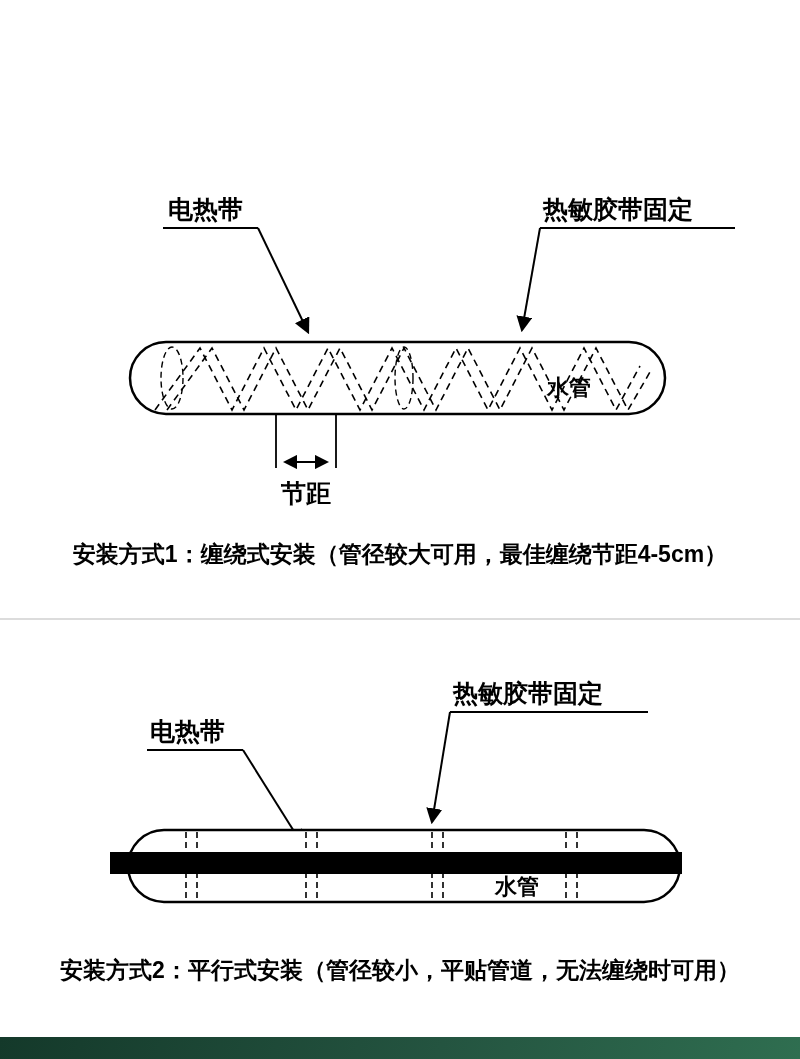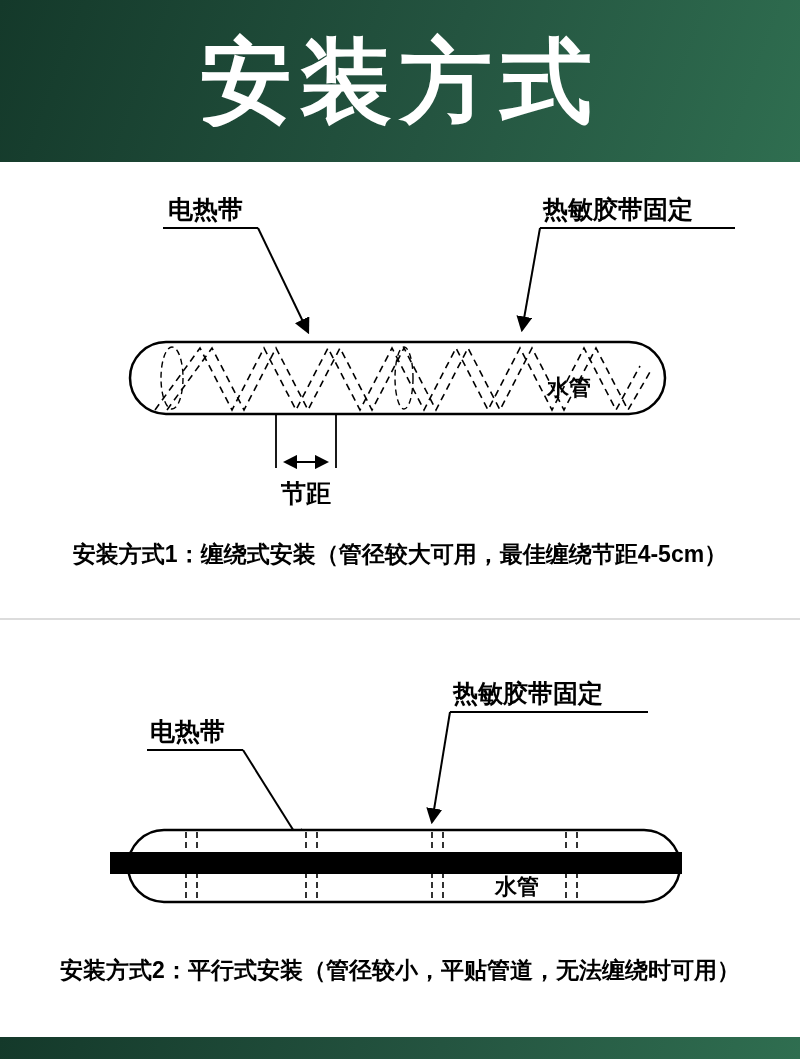--- a/index.html
+++ b/index.html
@@ -28,23 +28,20 @@
   text{font-family:"Liberation Sans",sans-serif;fill:#000;}
   .lbl{font-size:25px;font-weight:700;}
   .pipe-lbl{font-size:22px;font-weight:600;}
   .caption{font-size:23px;font-weight:700;}
 </style>
 </head>
 <body>
 
 <div class="page">
 
-  <div class="header">
-    <h1>安装方式</h1>
-  </div>
 
   <svg class="d1" width="800" height="456" viewBox="0 0 800 456">
     <defs>
       <marker id="arrow" viewBox="0 0 10 10" refX="8.5" refY="5" markerWidth="8" markerHeight="8" orient="auto-start-reverse">
         <path d="M0,0 L10,5 L0,10 z" fill="#000"></path>
       </marker>
     </defs>
 
     <text class="lbl" x="168" y="56">电热带</text>
     <line x1="163" y1="66" x2="258" y2="66" stroke="#000" stroke-width="2"></line>

